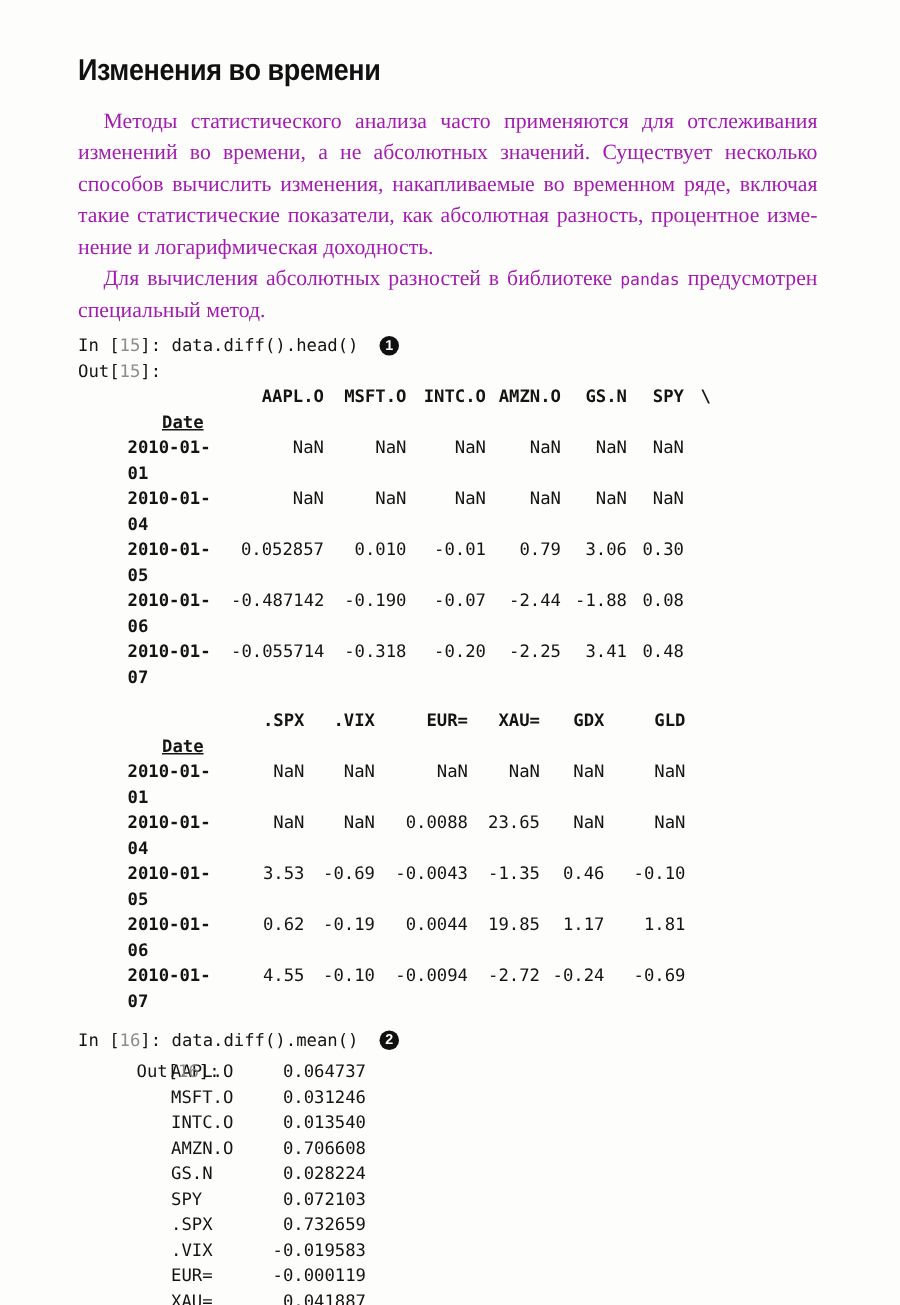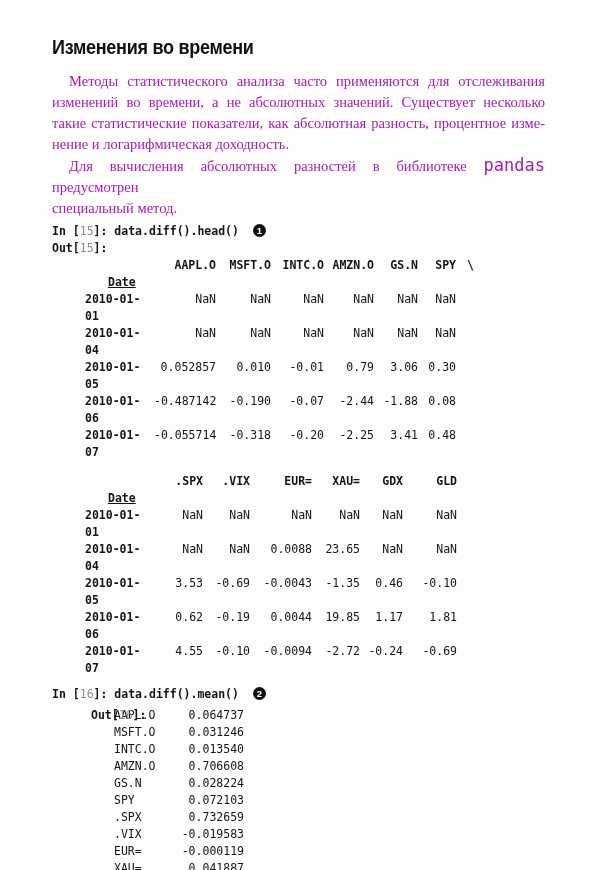--- a/index.html
+++ b/index.html
@@ -22,30 +22,30 @@
     white-space:nowrap;
     margin:0 0 12px 0;color:#111;
   }
   
   .pline{
     font-family:"Liberation Serif",serif;
     font-size:14.5px;line-height:21px;color:#a21caf;
   }
   .jl{text-align:justify;text-align-last:justify;}
   .ind{text-indent:17px;}
-  .inline-code{font-family:"DejaVu Sans Mono",monospace;font-size:17px;}
+  .inline-code{font-family:"DejaVu Sans Mono",monospace;font-size:11px;}
   
   .codeblock{
     font-family:"DejaVu Sans Mono",monospace;
     font-size:11.5px;line-height:17px;color:#141414;
   }
   .cb1{margin-top:4px;}
   .gap12{margin-top:12px;}
   .gap9{margin-top:9px;}
-  .b{font-weight:bold;}
+  .b{font-weight:normal;}
   .gray{color:#8c8c8c;}
   .cline{white-space:pre;}
   .trow{display:flex;}
   .idx{display:inline-block;width:102px;padding-left:33px;box-sizing:border-box;font-weight:bold;}
   .c{display:inline-block;text-align:right;}
   .hdr .c{font-weight:bold;}
   .t1 .c1{width:62px}.t1 .c2{width:55px}.t1 .c3{width:53px}.t1 .c4{width:50px}.t1 .c5{width:44px}.t1 .c6{width:38px}
   .t2 .c1{width:49px}.t2 .c2{width:47px}.t2 .c3{width:62px}.t2 .c4{width:48px}.t2 .c5{width:43px}.t2 .c6{width:54px}
   .cont{width:18px;font-weight:normal;}
   .datelabel{margin-left:56px;font-weight:bold;text-decoration:underline;}
@@ -66,20 +66,21 @@
 </head>
 <body>
 
 <div class="page">
 
   <h1 class="h1">Изменения во времени</h1>
 
   <div>
     <div class="pline jl ind">Методы статистического анализа часто применяются для отслеживания</div>
     <div class="pline jl">изменений во времени, а не абсолютных значений. Существует несколько</div>
+    <div class="pline jl">способов вычислить изменения, накапливаемые во временном ряде, включая</div>
     <div class="pline jl">такие статистические показатели, как абсолютная разность, процентное изме-</div>
     <div class="pline">нение и логарифмическая доходность.</div>
   </div>
 
   <div>
     <div class="pline jl ind"><span>Для вычисления абсолютных разностей в библиотеке </span><span class="inline-code">pandas</span><span> предусмотрен</span></div>
     <div class="pline">специальный метод.</div>
   </div>
 
   <div class="codeblock cb1">

